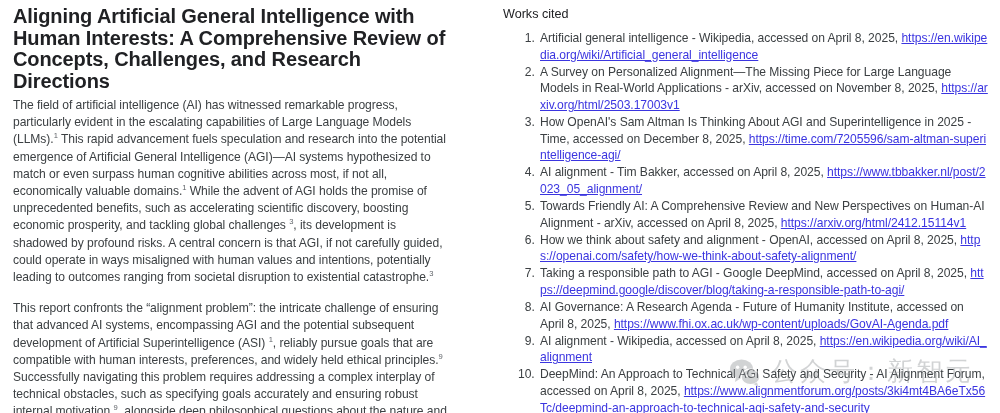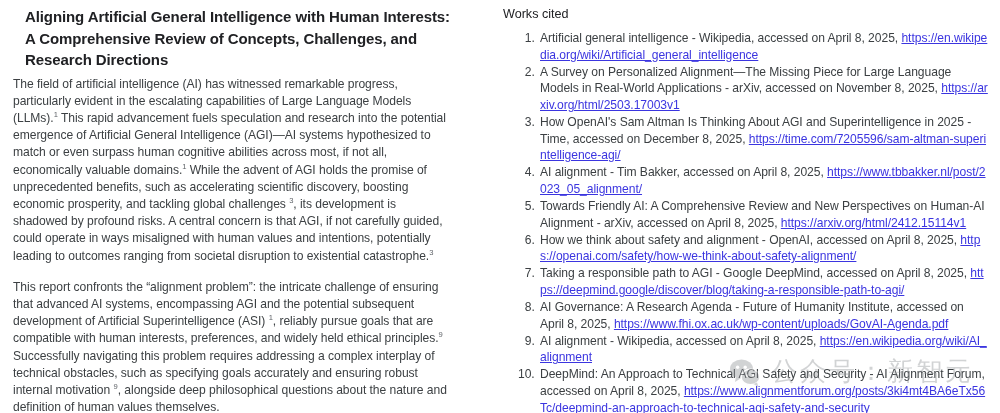--- a/index.html
+++ b/index.html
@@ -23,26 +23,26 @@
   }
 
   
   .doc-col {
     position: absolute;
     left: 13px;
     top: 6px;
     width: 440px;
   }
   .doc-title {
-    font-size: 15px;
+    font-size: 20px;
     line-height: 21.5px;
     font-weight: 700;
     color: #202124;
     letter-spacing: -0.1px;
-    margin: 0 0 5px 12px;
+    margin: 0 0 5px 0;
   }
   .section-heading {
     font-size: 13.6px;
     line-height: 19px;
     font-weight: 700;
     color: #202124;
     letter-spacing: -0.05px;
     margin: 9px 0 7px 0;
   }
   .body-para {

